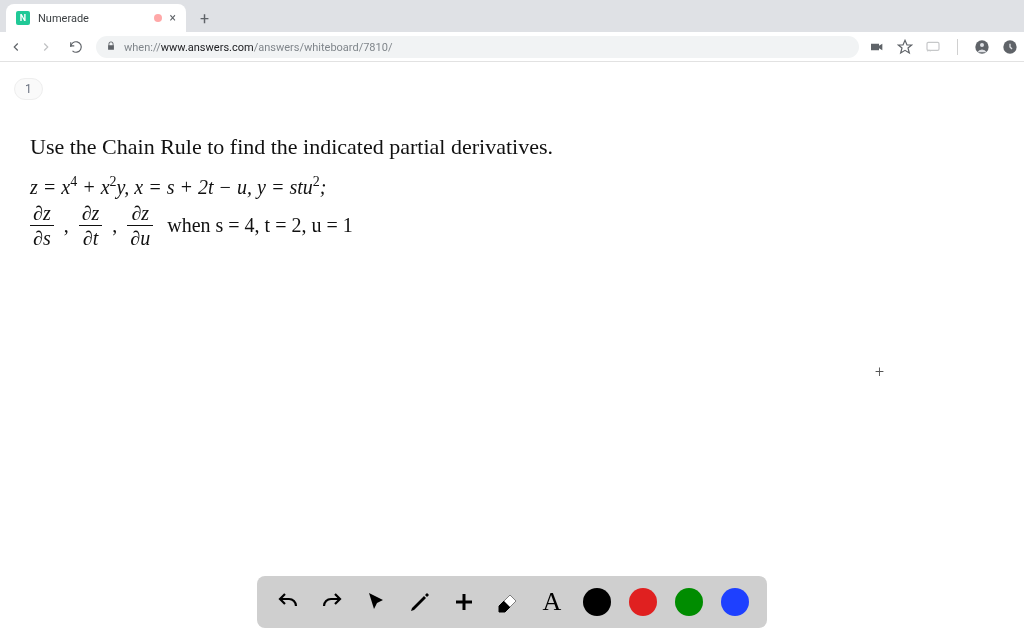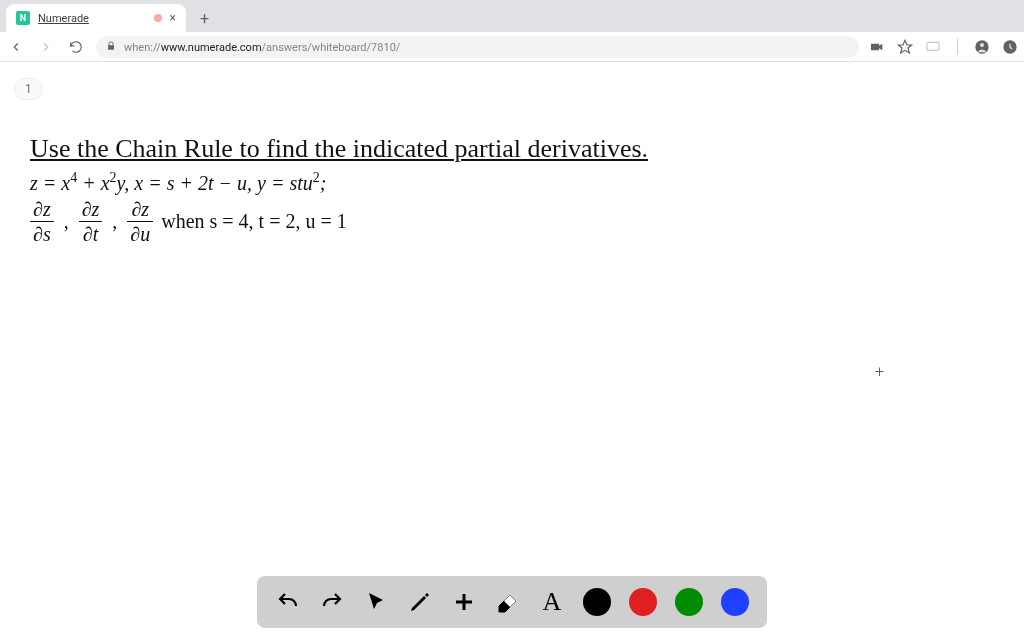--- a/index.html
+++ b/index.html
@@ -37,21 +37,21 @@
     width: 14px; height: 14px;
     background: #20c997;
     border-radius: 2px;
     display: inline-flex;
     align-items: center;
     justify-content: center;
     color: #fff;
     font-size: 9px;
     font-weight: bold;
   }
-  .tab .title { flex: 1; text-decoration: underline; }
+  .tab .title { flex: 1; }
   .tab .rec-dot { width: 8px; height: 8px; border-radius: 50%; background: #ff5252; opacity: .5; }
   .tab .close { color: #5f6368; font-size: 12px; cursor: pointer; }
   .new-tab {
     margin-left: 8px;
     color: #5f6368;
     font-size: 16px;
     height: 28px;
     display: flex;
     align-items: center;
     cursor: pointer;
@@ -116,35 +116,35 @@
   }
 
   .problem {
     position: absolute;
     top: 72px;
     left: 30px;
     right: 40px;
     font-family: Georgia, "Times New Roman", serif;
     color: #111;
   }
-  .problem .line1 { font-size: 26px; margin-bottom: 6px; text-decoration: underline; }
+  .problem .line1 { font-size: 22px; margin-bottom: 14px; }
   .problem .line2 { font-size: 20px; font-style: italic; margin-bottom: 4px; }
   .problem .line3 { font-size: 20px; display: flex; align-items: center; gap: 8px; }
   .sup { font-size: 0.7em; vertical-align: super; font-style: normal; }
   .frac {
     display: inline-block;
     text-align: center;
     font-style: italic;
     vertical-align: middle;
     line-height: 1;
   }
   .frac .n { display: block; padding: 0 3px 2px; }
   .frac .d { display: block; border-top: 1px solid #111; padding: 2px 3px 0; }
   .comma { font-style: normal; margin: 0 2px; }
-  .when { font-style: normal; }
+  .when { font-style: normal; margin-left: 6px; }
 
   .canvas-plus {
     position: absolute;
     right: 140px;
     top: 300px;
     font-size: 16px;
     color: #555;
     font-weight: 300;
   }
 
@@ -210,21 +210,21 @@
           <polyline points="3 4 3 10 9 10"></polyline>
         </svg>
     </div>
     <div class="omnibox">
       <span class="lock">
         <svg viewBox="0 0 24 24">
             <path d="M6 10V7a6 6 0 0 1 12 0v3h1v11H5V10h1zm2 0h8V7a4 4 0 0 0-8 0v3z"></path>
           </svg>
       </span>
       <span class="url">
-        <span class="muted">when://</span><span>www.numerade.com</span><span class="muted">/answers/whiteboard/7810/</span>
+        <span class="muted">when://</span><span>www.answers.com</span><span class="muted">/answers/whiteboard/7810/</span>
       </span>
     </div>
     <div class="right-icons">
       <span class="ic filled">
         <svg viewBox="0 0 24 24">
             <path d="M3 7h12v10H3zM15 10l5-3v10l-5-3z"></path>
           </svg>
       </span>
       <span class="ic">
         <svg viewBox="0 0 24 24">

